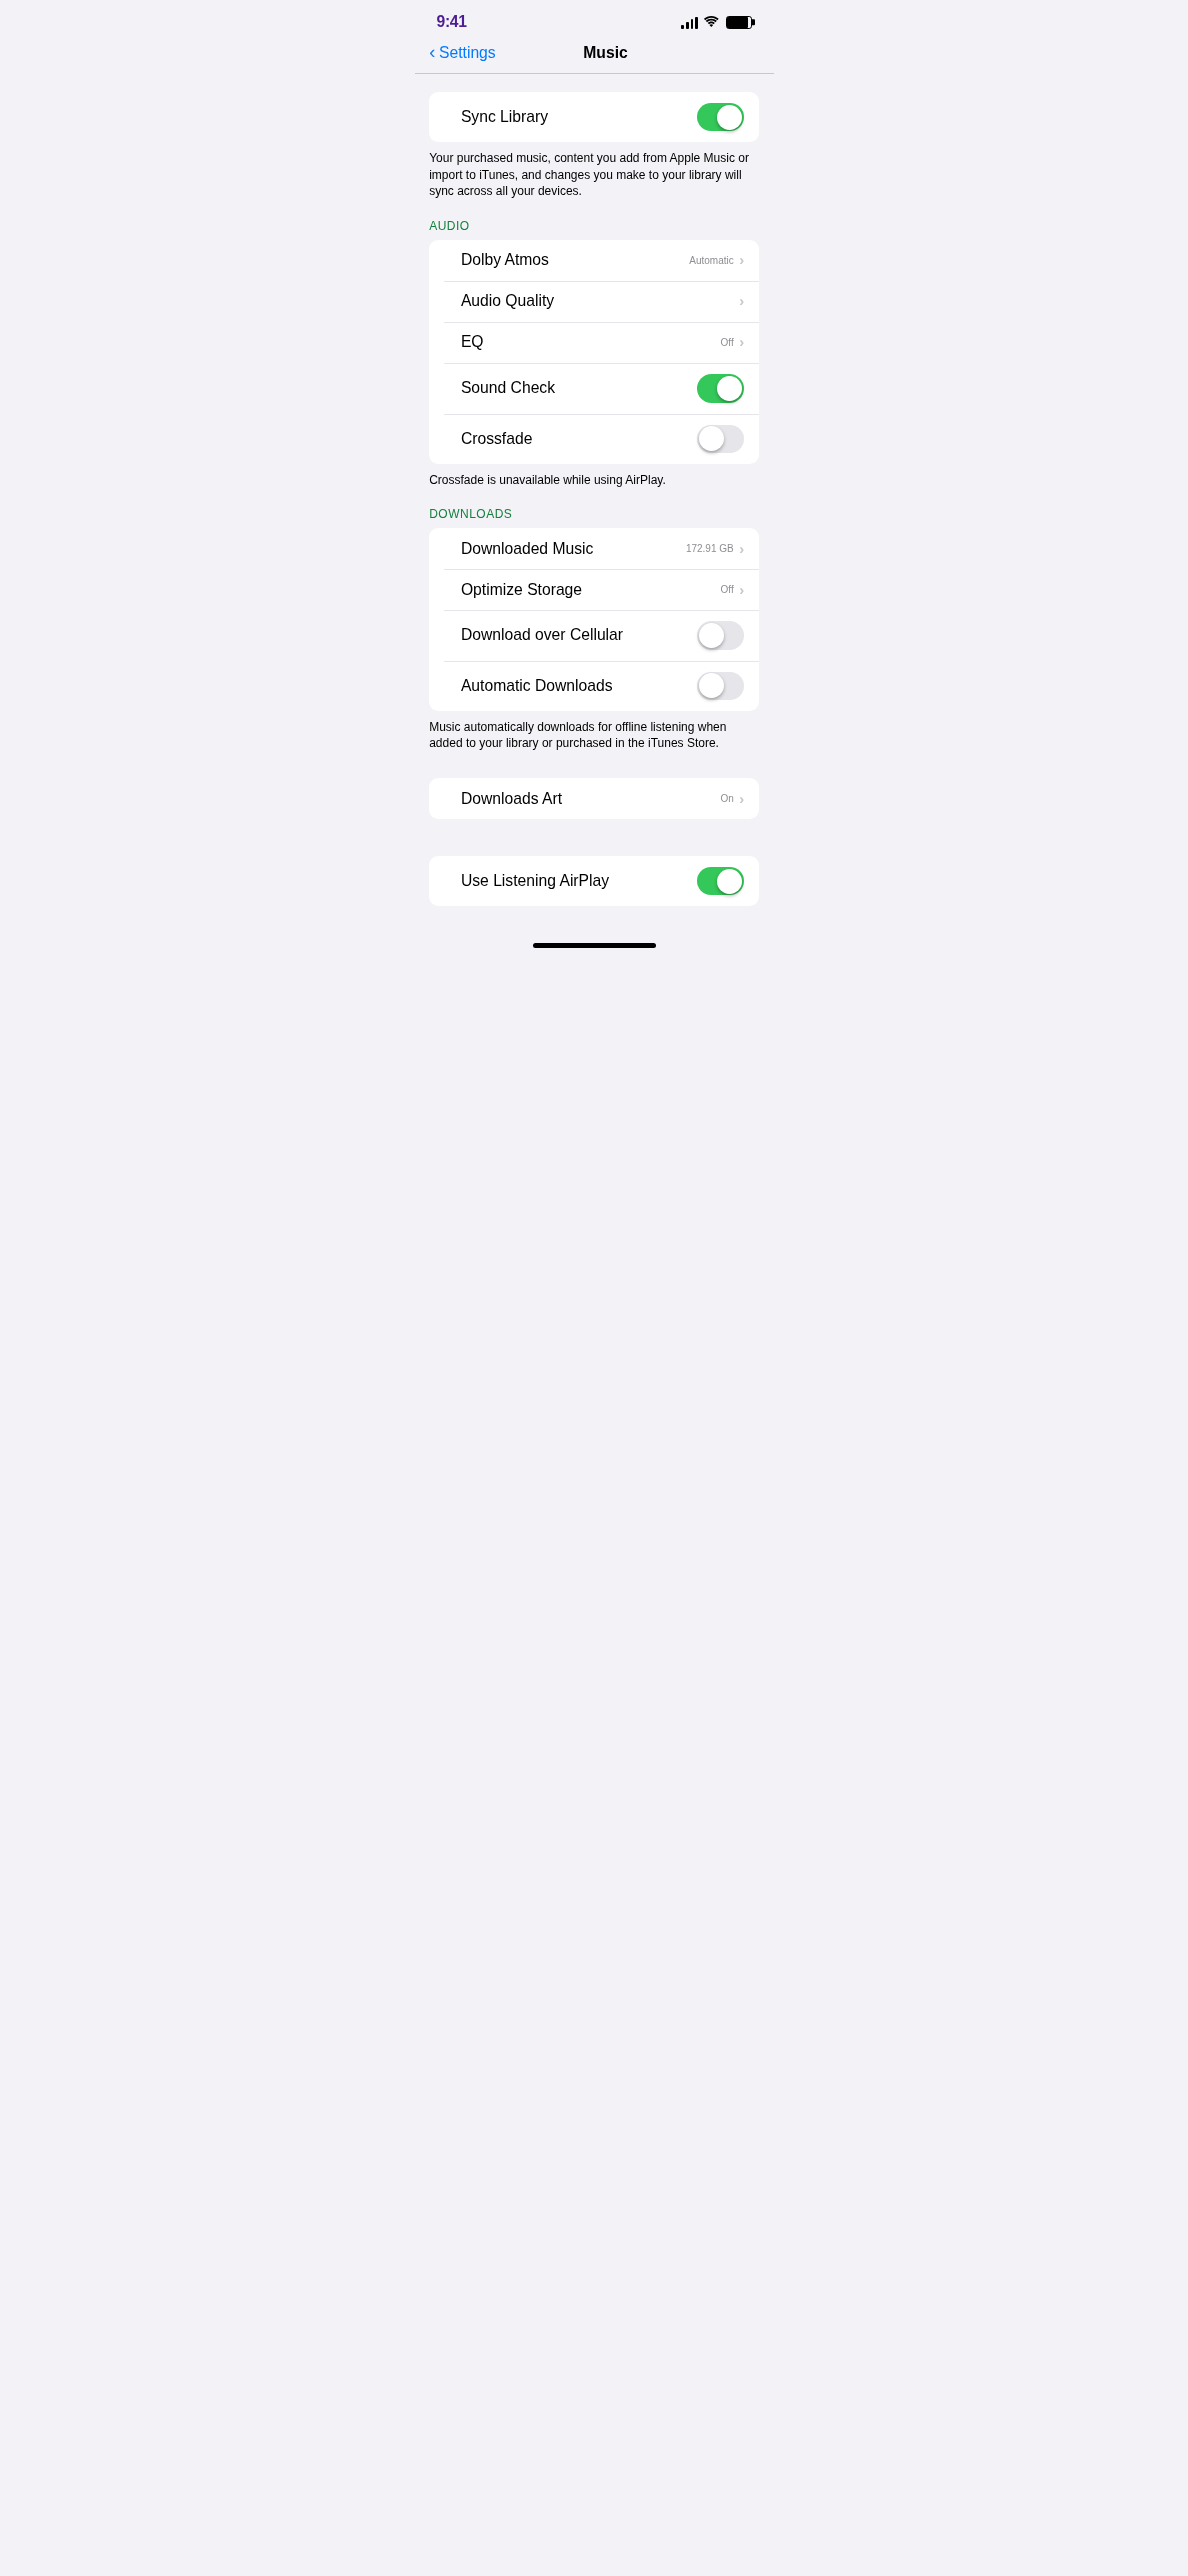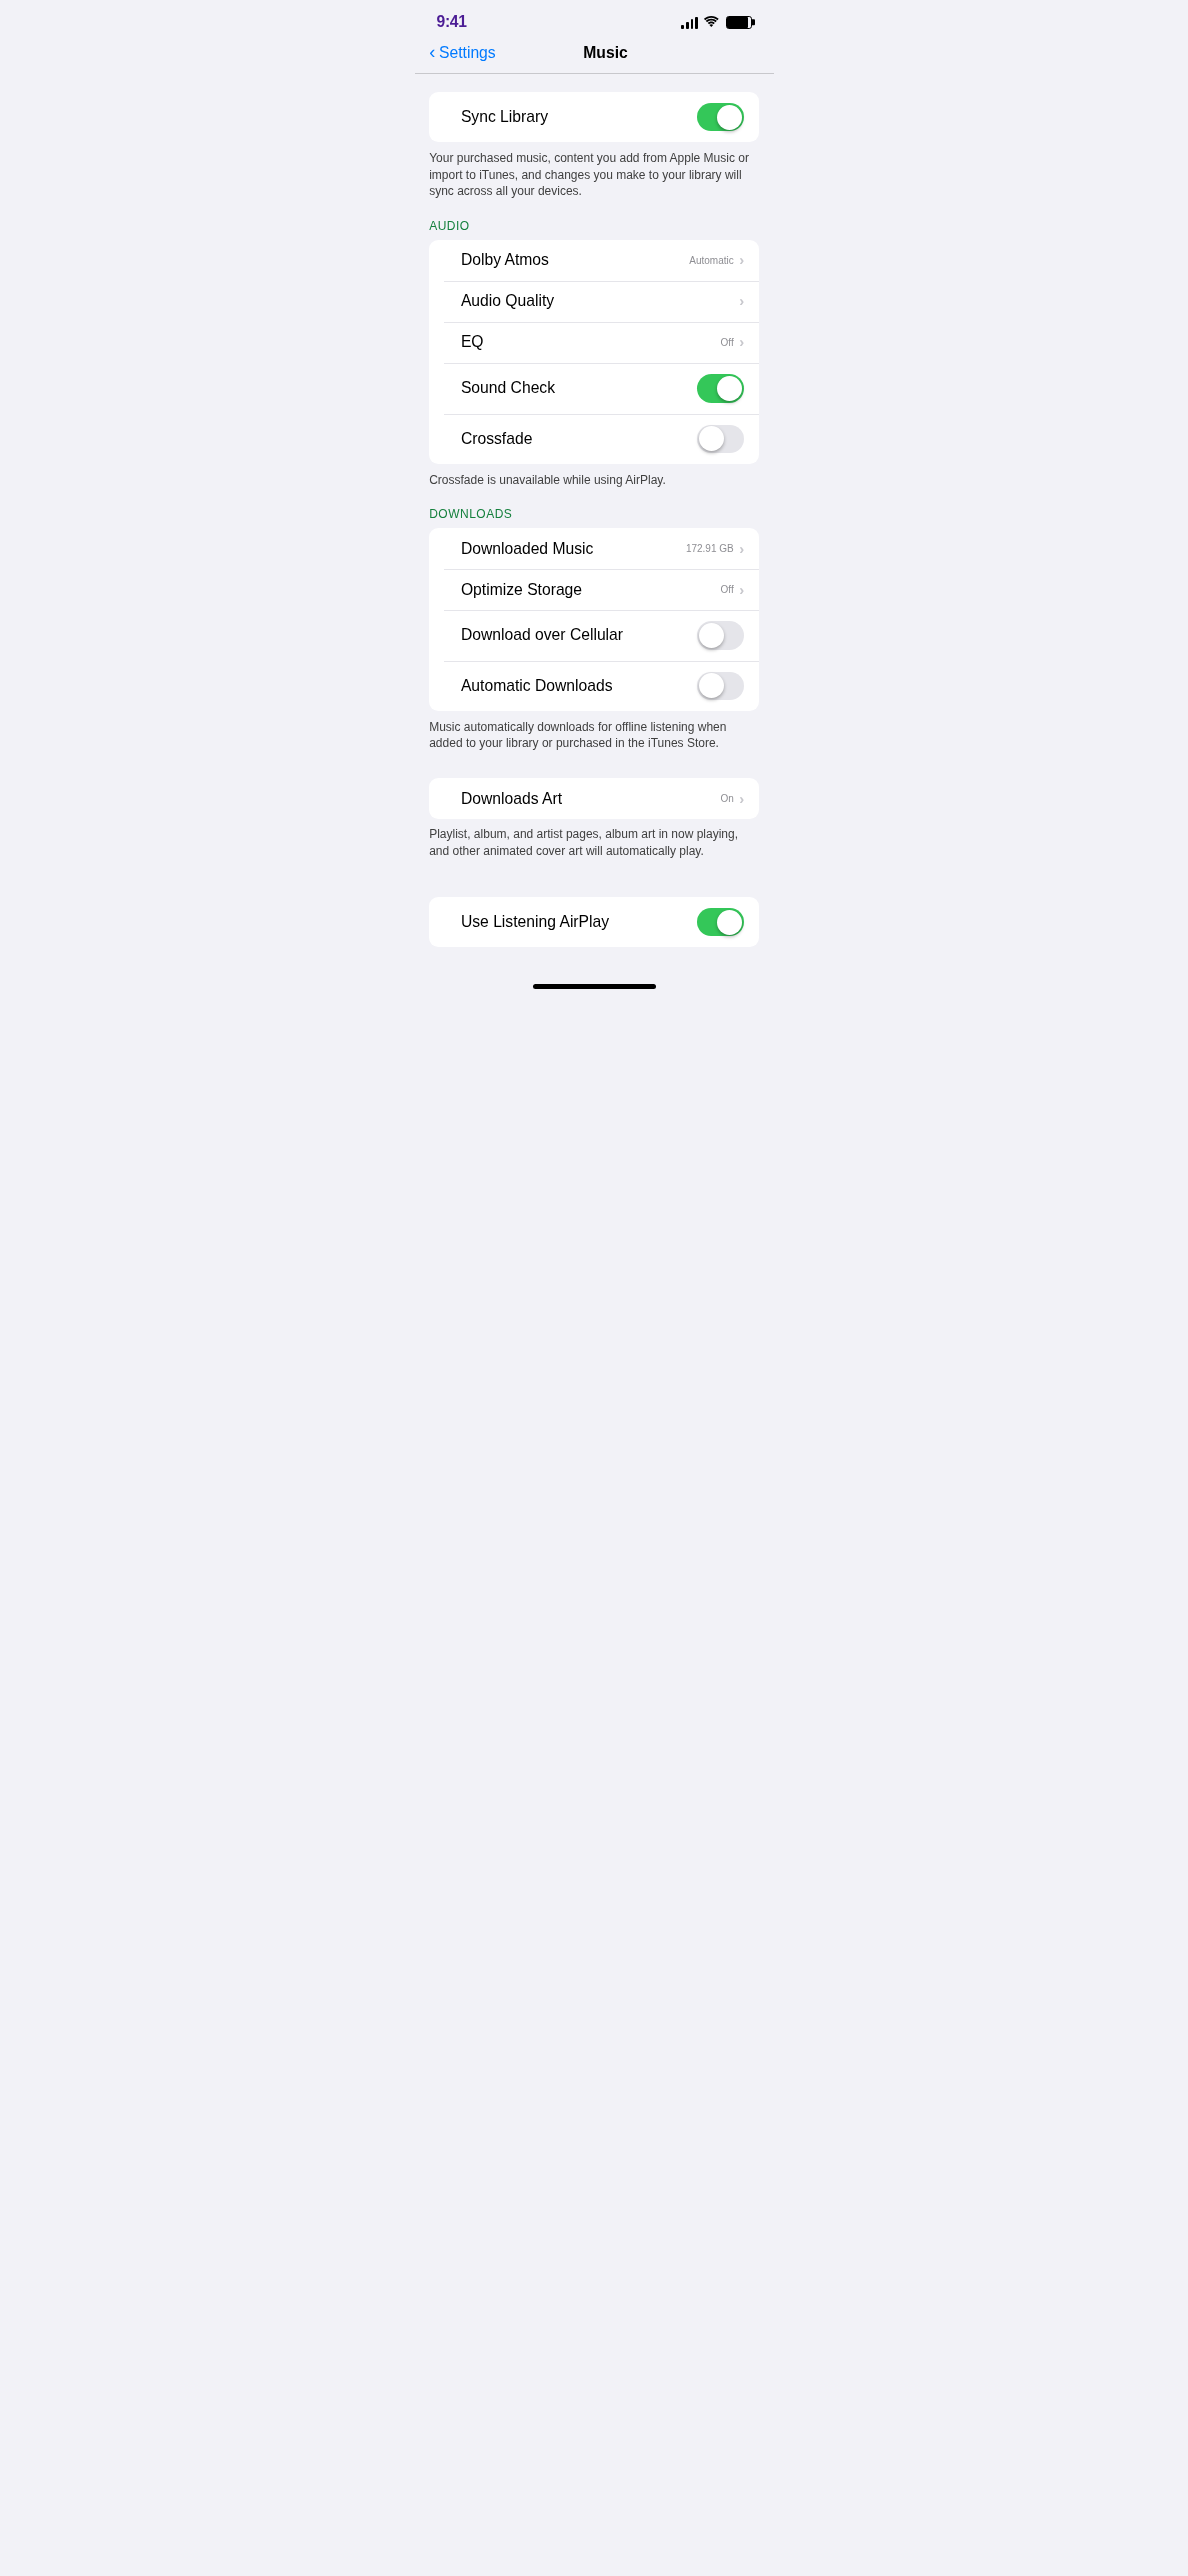--- a/index.html
+++ b/index.html
@@ -135,21 +135,21 @@
       font-size: 12px;
       font-weight: 400;
       color: #15803d;
       text-transform: uppercase;
       letter-spacing: 0.5px;
       padding: 0 14.7px 7.4px 14.7px;
     }
 
     .section-footer {
       font-size: 12px;
-      color: #404040;
+      color: #000000;
       padding: 7.4px 14.7px 0 14.7px;
       line-height: 1.4;
     }
 
     
     .card {
       background: #fff;
       margin: 0 14.7px;
       border-radius: 9.2px;
       overflow: hidden;
@@ -401,21 +401,20 @@
   <div class="small-spacer"></div>
   <div class="card-standalone">
     <div class="row">
       <span class="row-label">Downloads Art</span>
       <div class="row-right">
         <span class="row-value">On</span>
         <span class="chevron-right">›</span>
       </div>
     </div>
   </div>
-  <div class="section-footer">Playlist, album, and artist pages, album art in now playing, and other animated cover art will automatically play.</div>
 </div>
 
 <div style="margin: 18.4px 14.7px 0 14.7px; background:#fff; border-radius:9.2px; overflow:hidden;">
   <div class="row">
     <span class="row-label">Use Listening AirPlay</span>
     <div class="toggle on">
       <div class="toggle-thumb"></div>
     </div>
   </div>
 </div>

